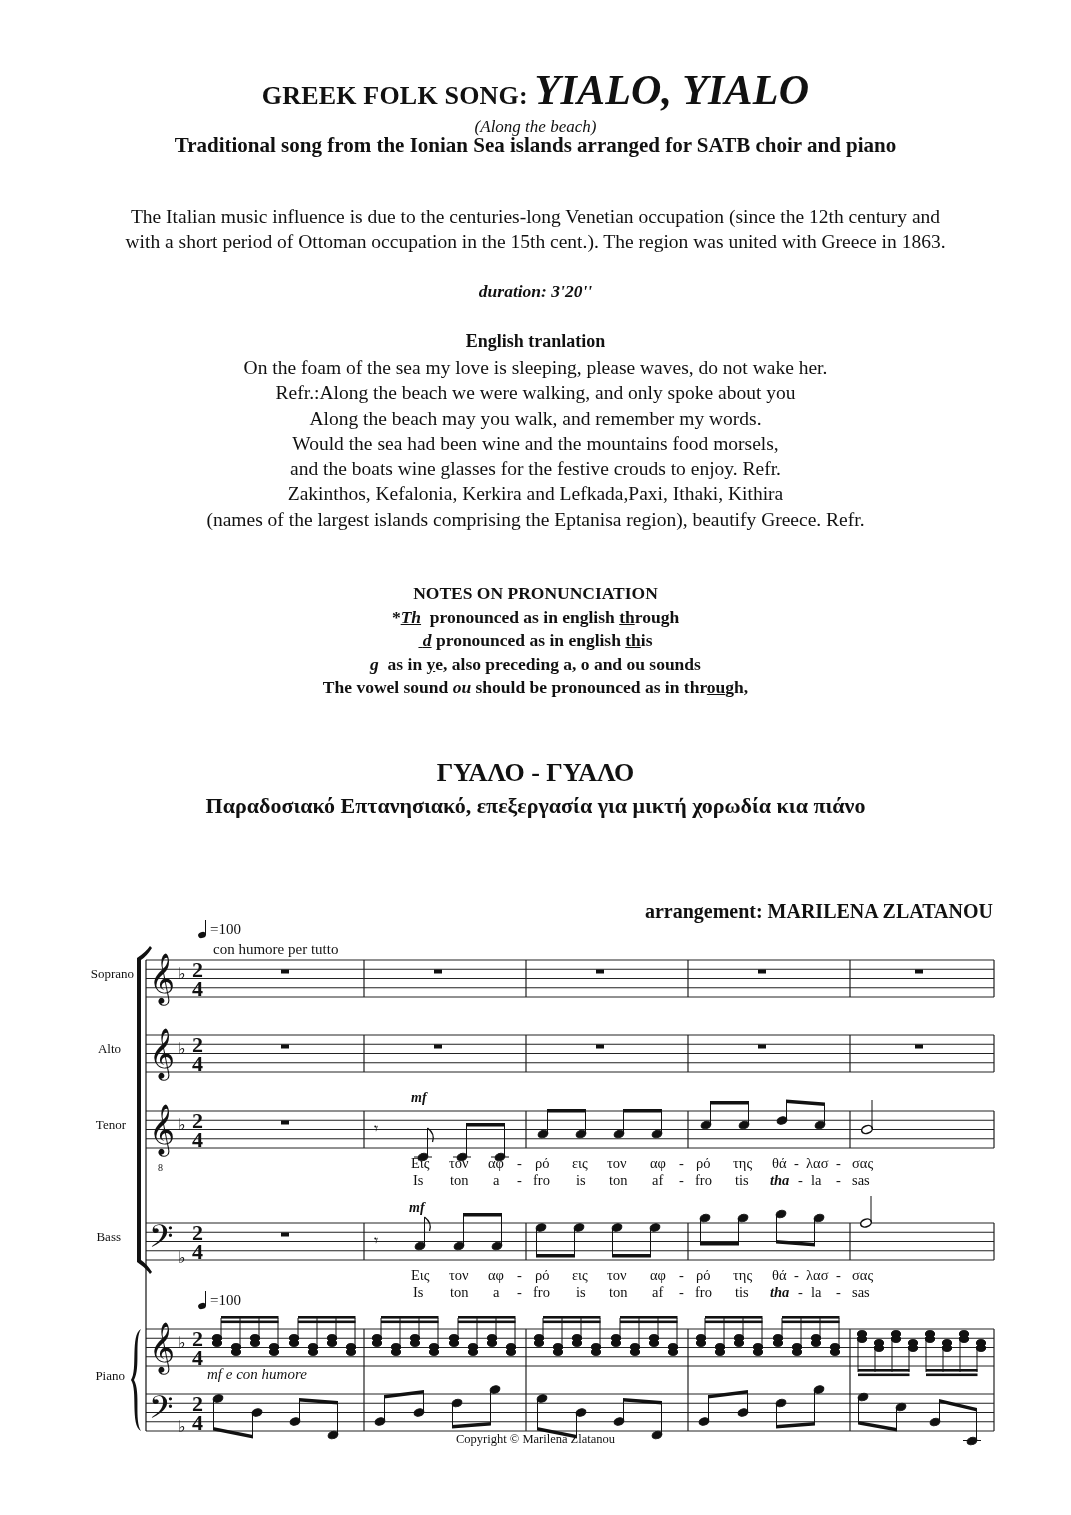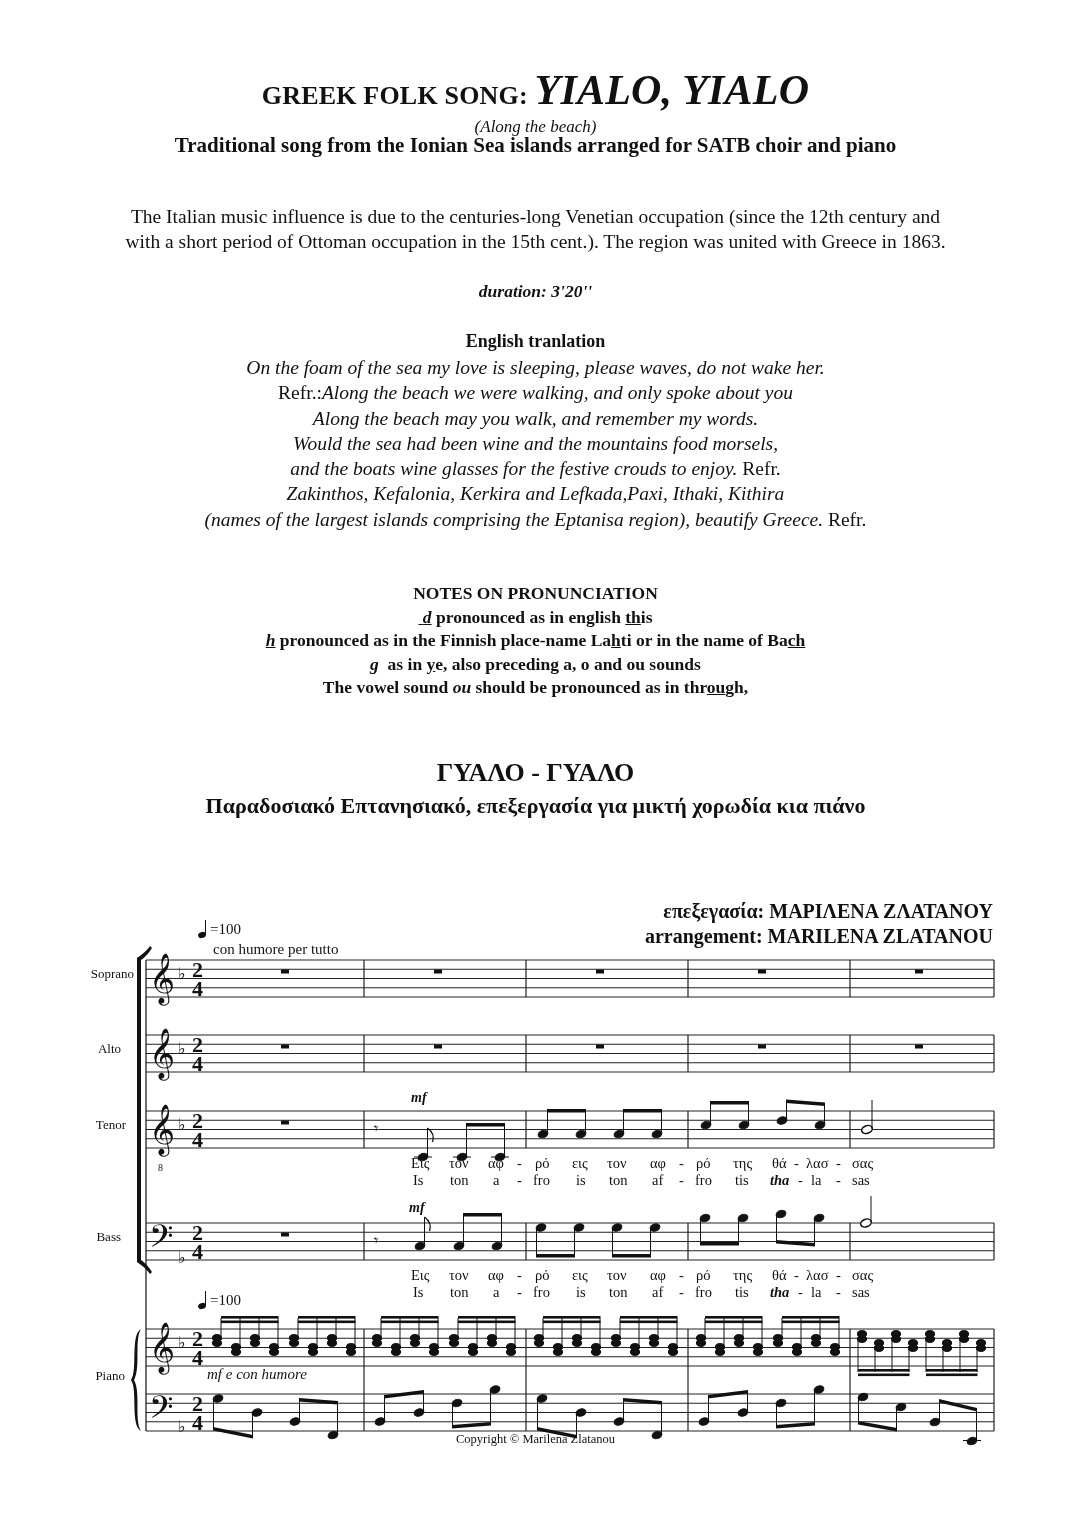--- a/index.html
+++ b/index.html
@@ -8,21 +8,21 @@
   .abs { position: absolute; }
   .center { left: 0; width: 1071px; text-align: center; }
   .title-line { top: 66px; font-size: 26px; font-weight: bold; letter-spacing: 0.2px; }
   .title-line .big { font-size: 42px; font-style: italic; font-weight: bold; }
   .subtitle { top: 117px; font-size: 17px; font-style: italic; }
   .desc { top: 133px; font-size: 21px; font-weight: bold; }
   .intro { top: 204px; font-size: 19.5px; line-height: 25px; }
   .duration { top: 281px; font-size: 17.5px; font-weight: bold; font-style: italic; }
   .trans-head { top: 331px; font-size: 18px; font-weight: bold; }
   .trans { top: 355px; font-size: 19.5px; line-height: 25.3px; }
-  .trans .it { font-style: italic; }
+  .trans .it { }
   .notes { top: 582px; font-size: 17.5px; font-weight: bold; line-height: 23.5px; }
   .notes u { text-decoration: underline; }
   .notes i { font-style: italic; }
   .gtitle { top: 758px; font-size: 26px; font-weight: bold; }
   .gsub { top: 793px; font-size: 22px; font-weight: bold; }
   .arr { top: 899px; right: 78px; text-align: right; font-size: 20px; font-weight: bold; line-height: 25px; }
   .tempo { font-size: 15px; }
   .expr { font-size: 15px; }
   .instr { font-size: 13px; text-align: right; width: 80px; }
   .lyr { font-size: 14.5px; white-space: nowrap; }
@@ -53,31 +53,30 @@
   <div><span>Refr.:</span><span class="it">Along the beach we were walking, and only spoke about you</span><span></span></div>
   <div><span></span><span class="it">Along the beach may you walk, and remember my words.</span><span></span></div>
   <div><span></span><span class="it">Would the sea had been wine and the mountains food morsels,</span><span></span></div>
   <div><span></span><span class="it">and the boats wine glasses for the festive crouds to enjoy.</span><span> Refr.</span></div>
   <div><span></span><span class="it">Zakinthos, Kefalonia, Kerkira and Lefkada,Paxi, Ithaki, Kithira</span><span></span></div>
   <div><span></span><span class="it">(names of the largest islands comprising the Eptanisa region), beautify Greece.</span><span> Refr.</span></div>
 </div>
 
 <div class="abs center notes">
   <div>NOTES ON PRONUNCIATION</div>
+  <div><span>*</span><i><u>Th</u></i><span style="white-space:pre">  pronounced as in english </span><u>th</u><span>rough</span></div>
   <div><u style="white-space:pre"> </u><i><u>d</u></i><span> pronounced as in english </span><u>th</u><span>is</span></div>
-  <div><i><u>h</u></i><span> pronounced as in the Finnish place-name La</span><u>h</u><span>ti or in the name of Ba</span><u>ch</u></div>
   <div><i>g</i><span style="white-space:pre">  as in </span><u>y</u><span>e, also preceding a, o and ou sounds</span></div>
   <div><span>The vowel sound </span><i>ou</i><span> should be pronounced as in thr</span><u>ou</u><span>gh,</span></div>
 </div>
 
 <div class="abs center gtitle">ΓΥΑΛΟ - ΓΥΑΛΟ</div>
 <div class="abs center gsub">Παραδοσιακό Επτανησιακό, επεξεργασία για μικτή χορωδία κια πιάνο</div>
 
 <div class="abs arr">
-  <div>επεξεγασία: ΜΑΡΙΛΕΝΑ ΖΛΑΤΑΝΟΥ</div>
   <div>arrangement: MARILENA ZLATANOU</div>
 </div>
 
 <svg class="score" width="1071" height="1515" viewBox="0 0 1071 1515">
   <defs>
 
     <g id="staff5">
       <line x1="0" y1="0" x2="1" y2="0"></line>
     </g>
   </defs>

